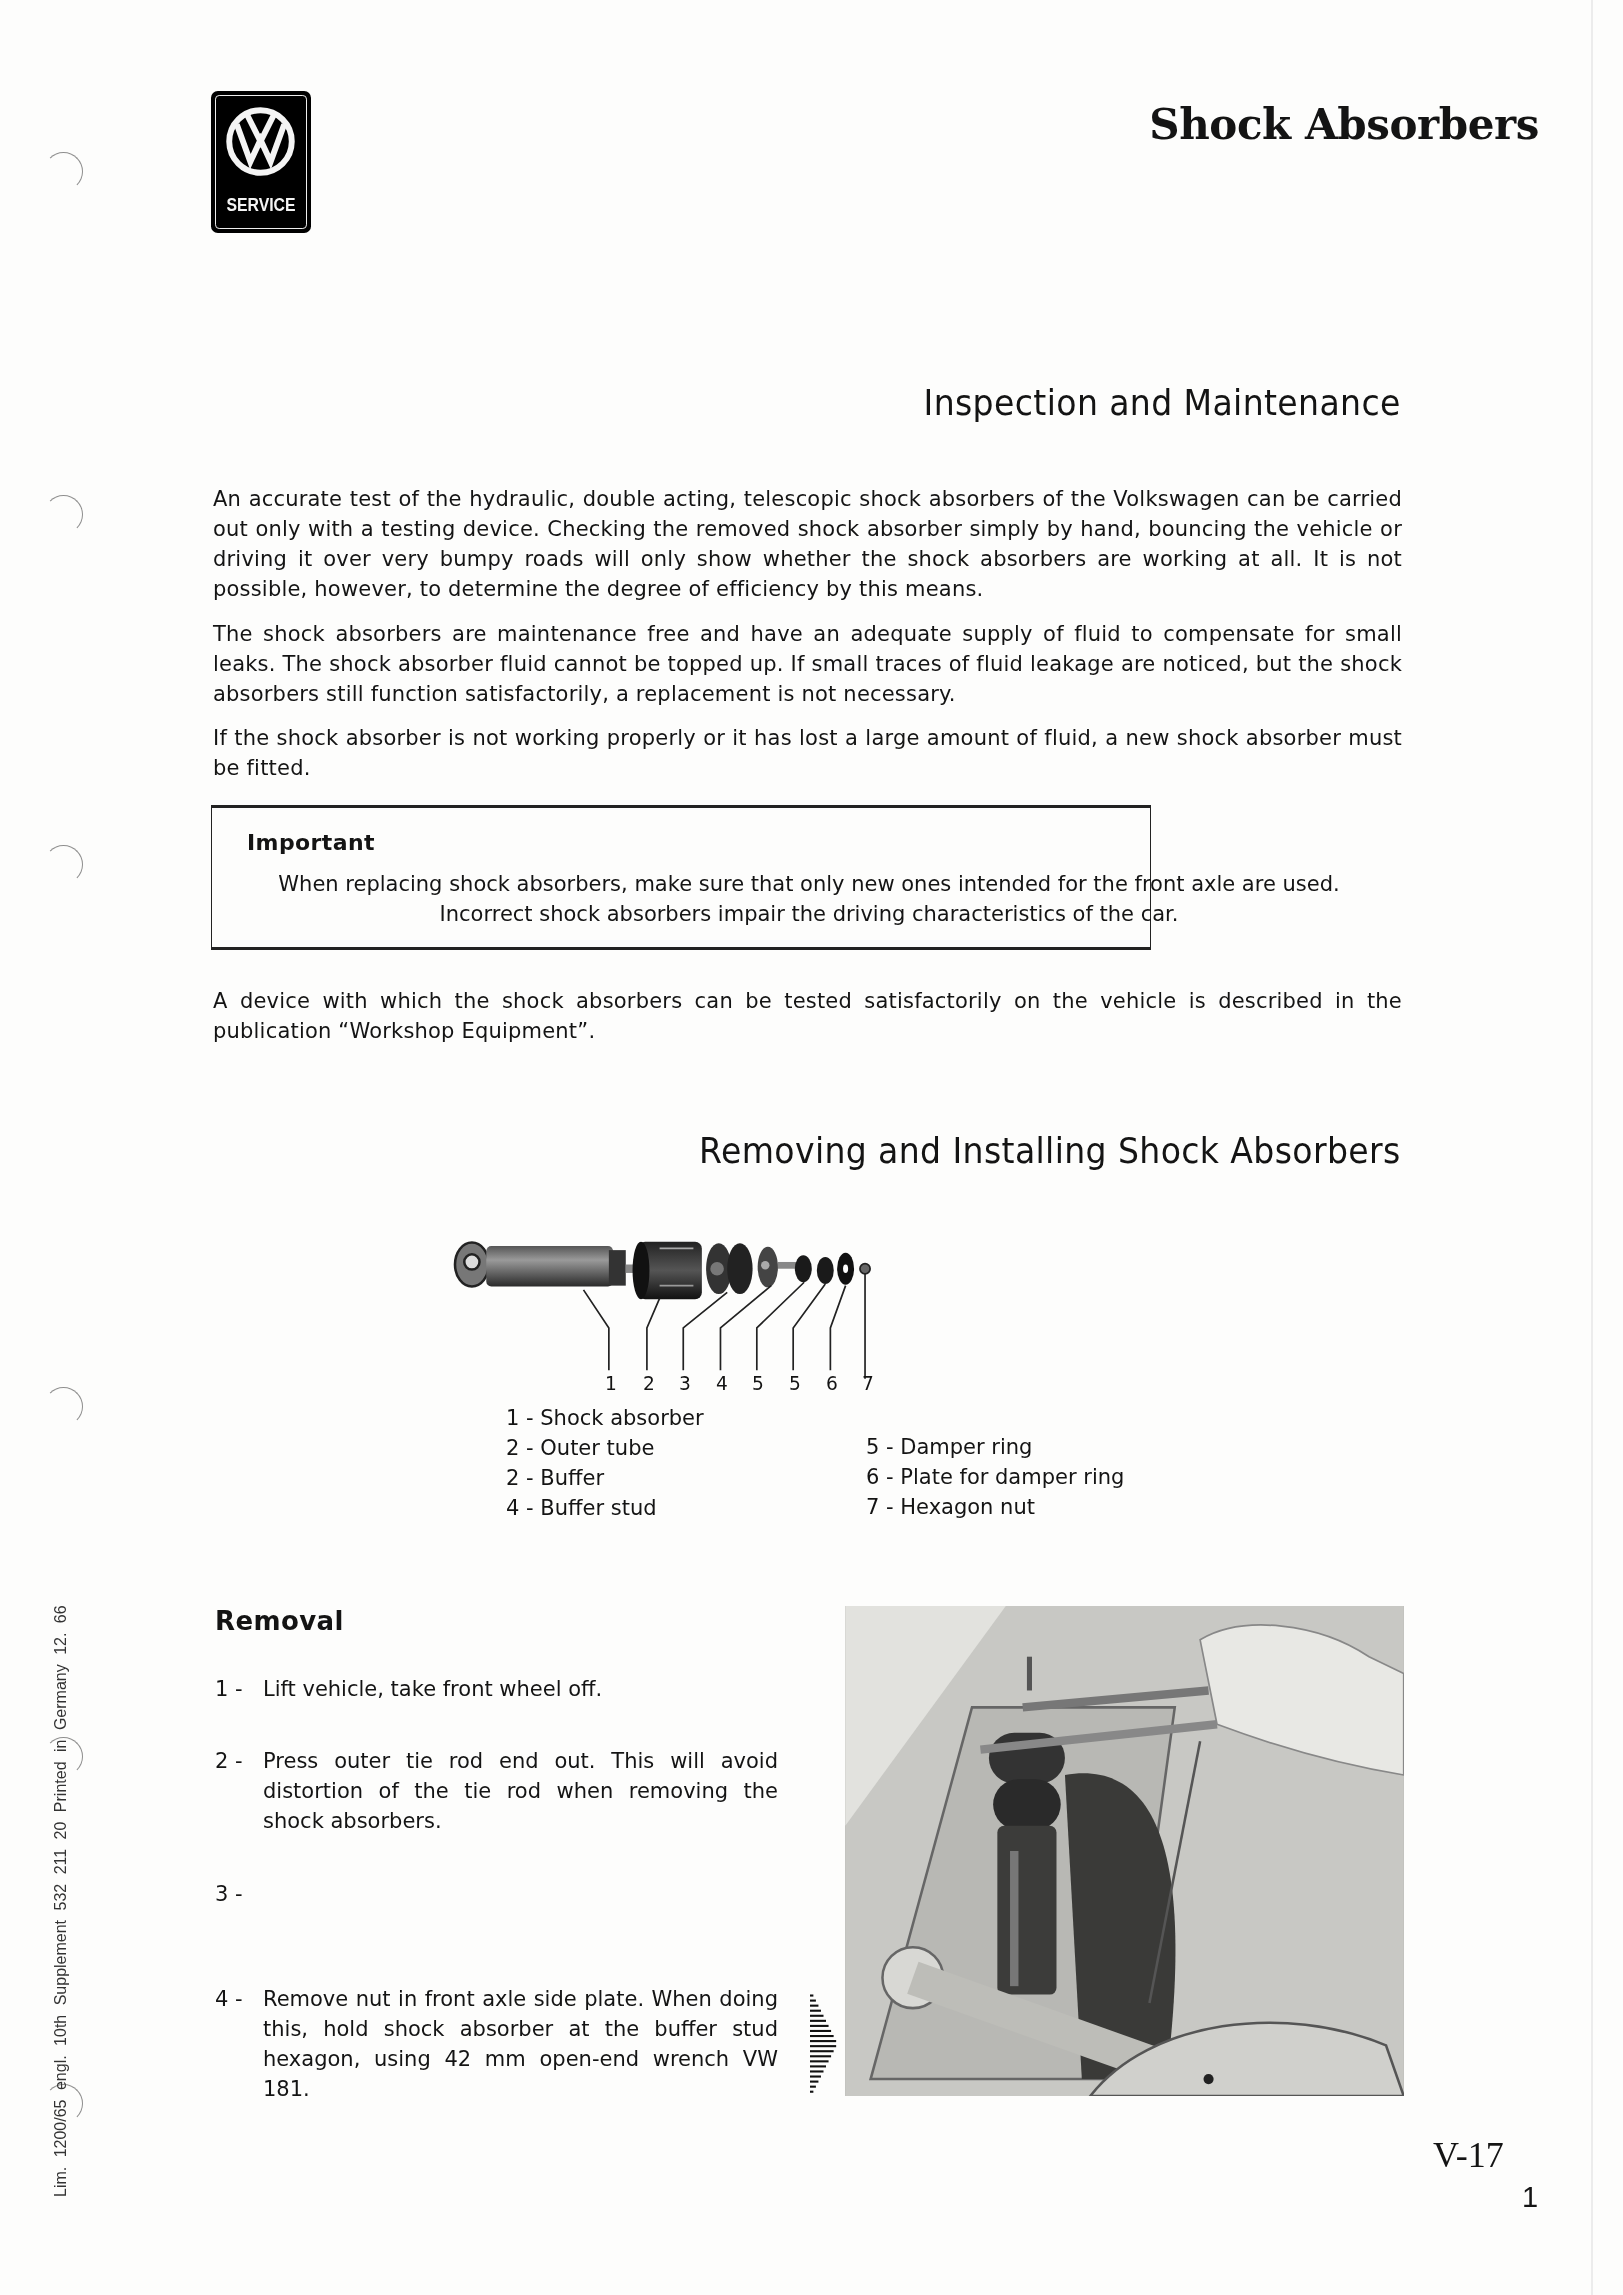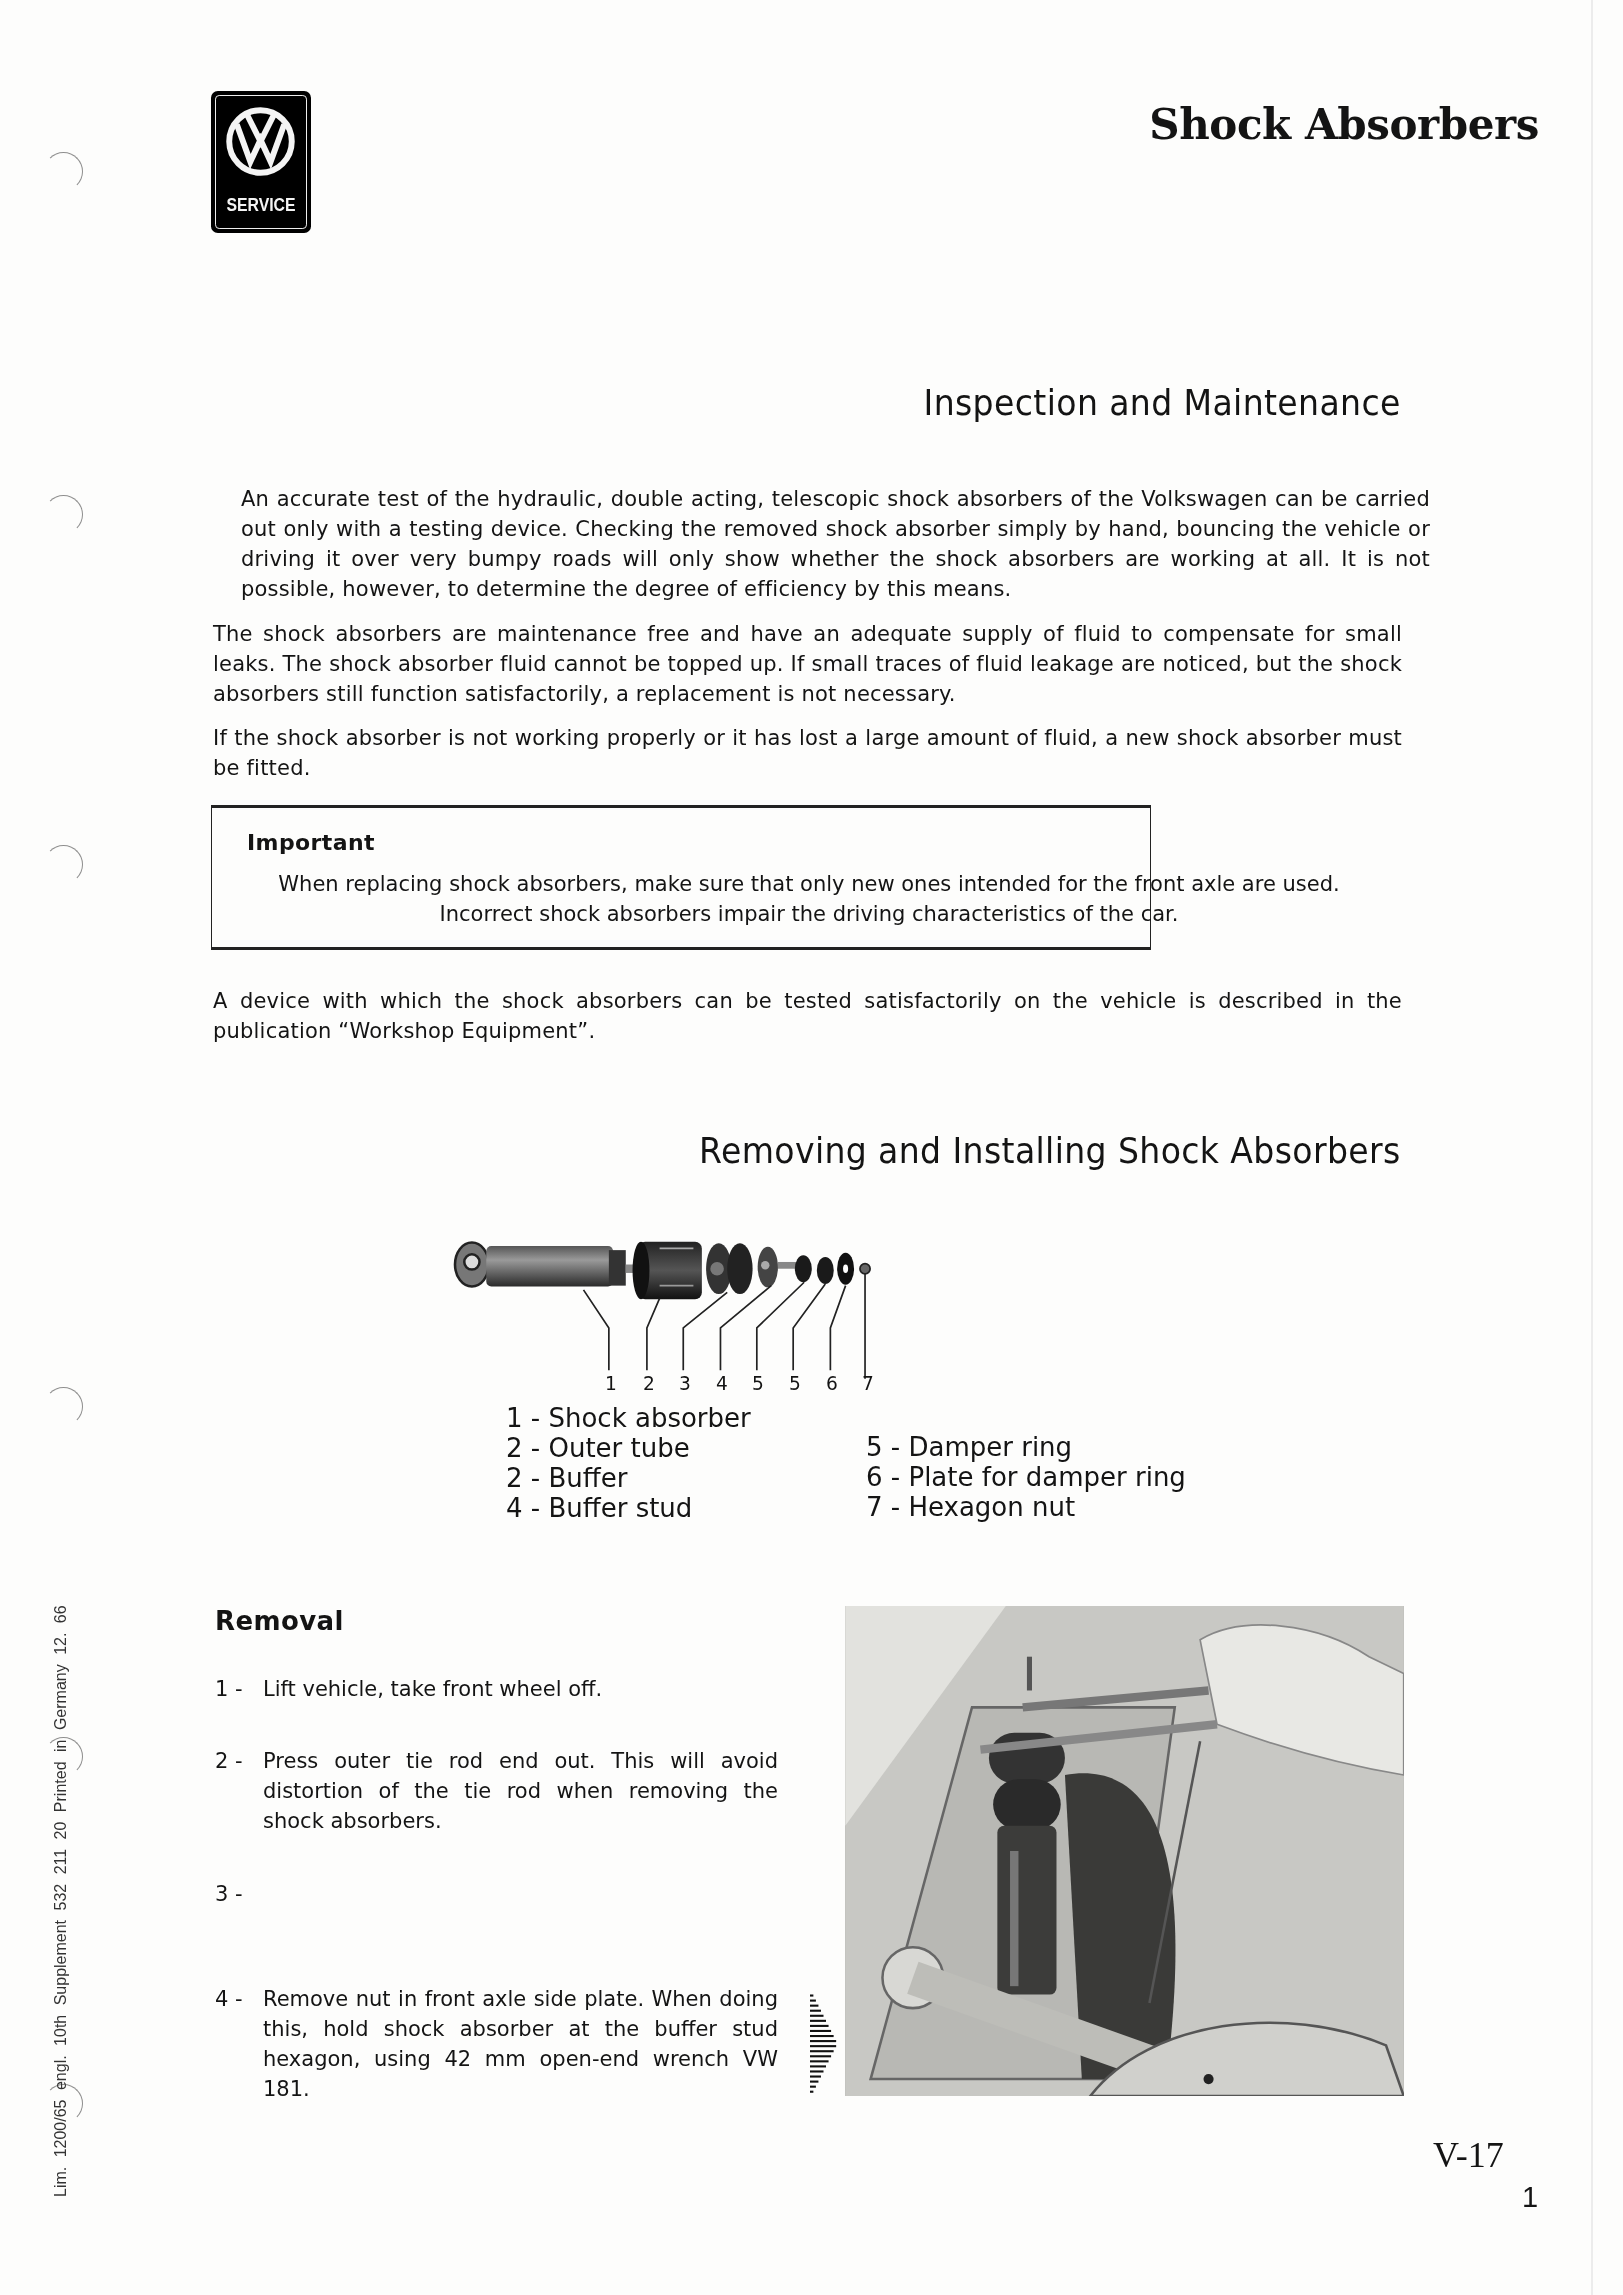--- a/index.html
+++ b/index.html
@@ -28,33 +28,33 @@
     right: 84px; top: 100px; font-family: "DejaVu Serif", serif; font-weight: bold;
     font-size: 42px; letter-spacing: -0.4px;
   }
   .h2 { font-family: "DejaVu Sans", sans-serif; font-size: 36px; font-weight: normal; letter-spacing: 0.4px; transform: scaleX(0.92); transform-origin: right center; }
   .h-insp { right: 222px; top: 382px; }
   .h-remove { right: 222px; top: 1130px; }
   .para {
     left: 213px; width: 1189px; font-size: 21px; line-height: 30px; text-align: justify;
     letter-spacing: 0.2px;
   }
-  .p1 { top: 484px; margin-left: 28px; }
+  .p1 { top: 484px; }
   .p2 { top: 619px; }
   .p3 { top: 723px; }
   .notice {
     left: 211px; top: 805px; width: 940px; height: 145px; box-sizing: border-box;
     border: 1.7px solid #222; border-top: 3.4px solid #222; border-bottom: 3.4px solid #222;
   }
   .notice-title { position: absolute; left: 35px; top: braid; font-weight: bold; font-size: 22px; top: 22px; letter-spacing: 0.4px; }
   .notice-body { position: absolute; left: 35px; top: 61px; width: 1124px; font-size: 21px; line-height: 30px; text-align: center; }
   .p4 { top: 986px; }
   
   .diagram { left: 448px; top: 1218px; width: 736px; height: 186px; }
-  .legend { font-size: 26px; line-height: 30px; }
+  .legend { font-size: 21px; line-height: 30px; }
   .leg-left { left: 506px; top: 1403px; }
   .leg-right { left: 866px; top: 1432px; }
   .callout-num { position: absolute; font-size: 18.6px; top: 1373px; }
   
   .removal-title { left: 215px; top: 1606px; font-weight: bold; font-size: 26px; letter-spacing: 0.4px; }
   .step { left: 215px; width: 563px; font-size: 21px; line-height: 30px; }
   .step .num { position: absolute; left: 0; top: 0; width: 47px; }
   .step .txt { margin-left: 48px; text-align: justify; }
   .s1 { top: 1674px; }
   .s2 { top: 1746px; }

